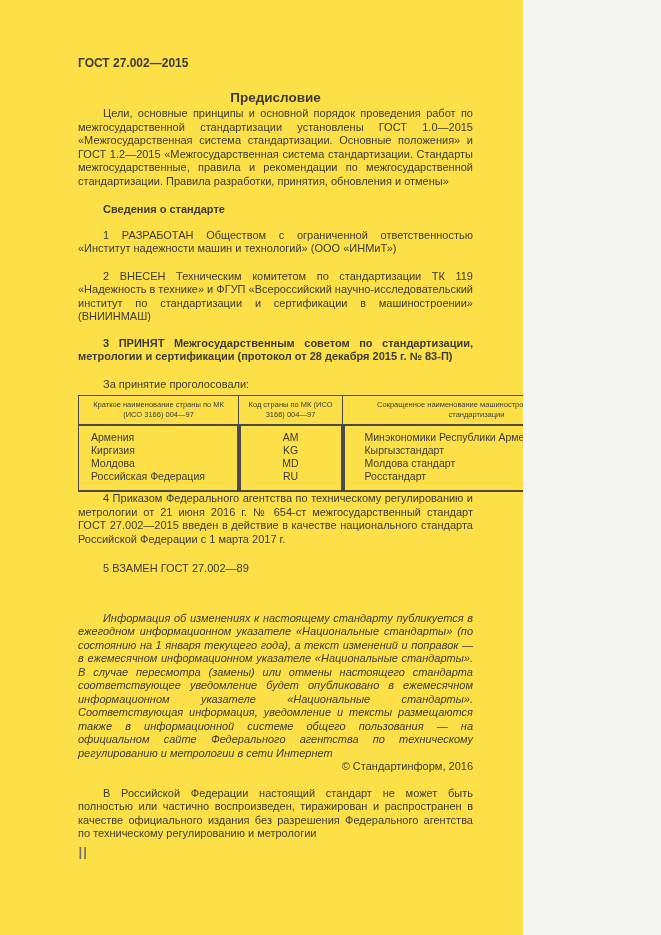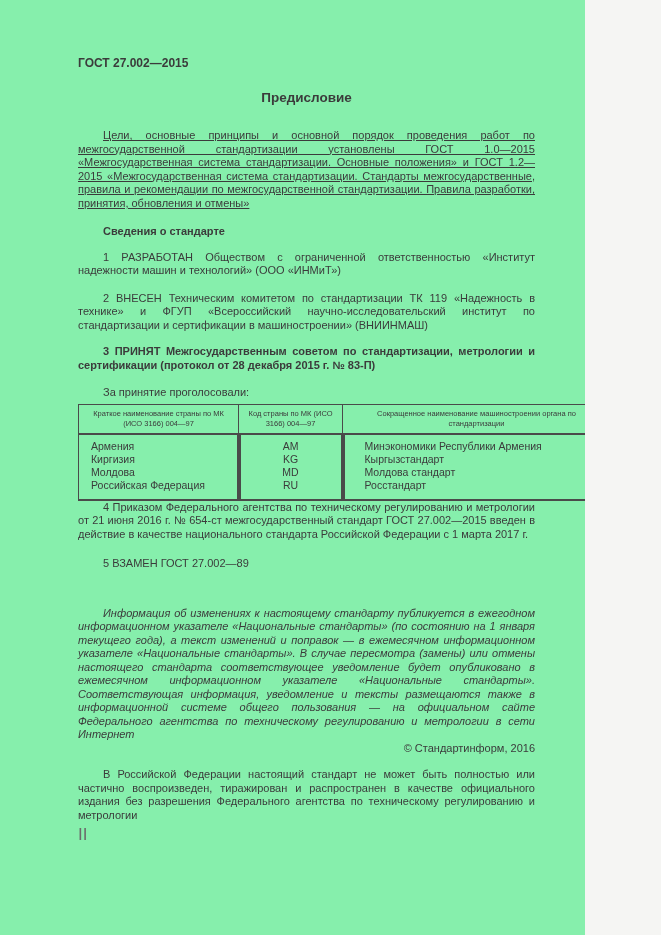--- a/index.html
+++ b/index.html
@@ -2,24 +2,24 @@
 <html lang="ru"><head>
 <meta charset="utf-8">
 <style>
   html, body {
     margin: 0;
     padding: 0;
     background: #f5f5f3;
   }
   .page {
     position: relative;
-    width: 585px;
+    width: 523px;
     height: 935px;
     box-sizing: border-box;
-    background: #86efac;
+    background: #fde047;
     color: #3b3b3b;
     font-family: "Liberation Sans", sans-serif;
     font-size: 11px;
     line-height: 13.5px;
     padding: 56px 50px 0 78px;
     overflow: hidden;
   }
   .doc-number {
     font-weight: bold;
     font-size: 12px;
@@ -30,21 +30,21 @@
     text-align: center;
     font-size: 13.5px;
     font-weight: bold;
     line-height: 15px;
   }
   .para {
     margin: 0;
     text-indent: 25px;
     text-align: justify;
   }
-  .mt-intro   { margin-top: 24px; text-decoration: underline; }
+  .mt-intro   { margin-top: 2px; }
   .mt-sect    { margin-top: 15px; }
   .mt-item1   { margin-top: 12px; }
   .mt-item2   { margin-top: 14px; }
   .mt-item3   { margin-top: 13px; font-weight: bold; }
   .mt-vote    { margin-top: 14px; }
   .mt-item4   { }
   .mt-item5   { margin-top: 16px; }
   .mt-note    { margin-top: 36px; }
   .mt-copy    { margin-top: 64px; }
   .mt-restr   { margin-top: 13px; }

